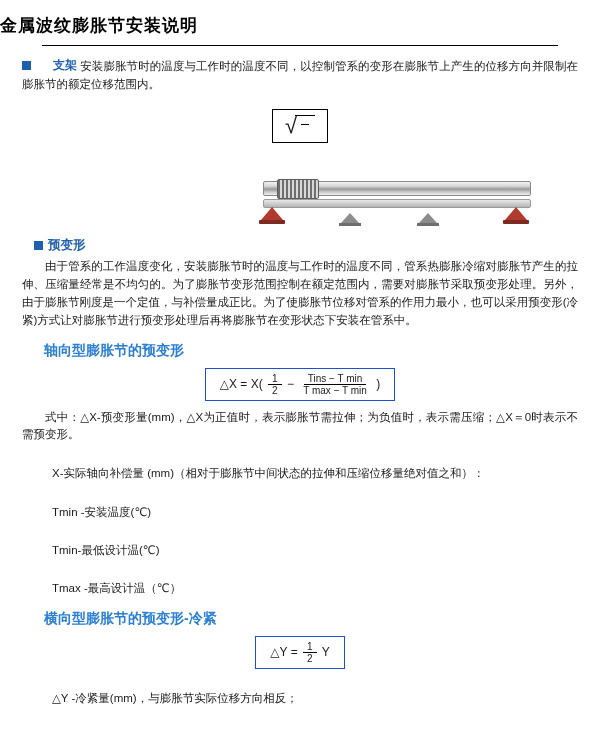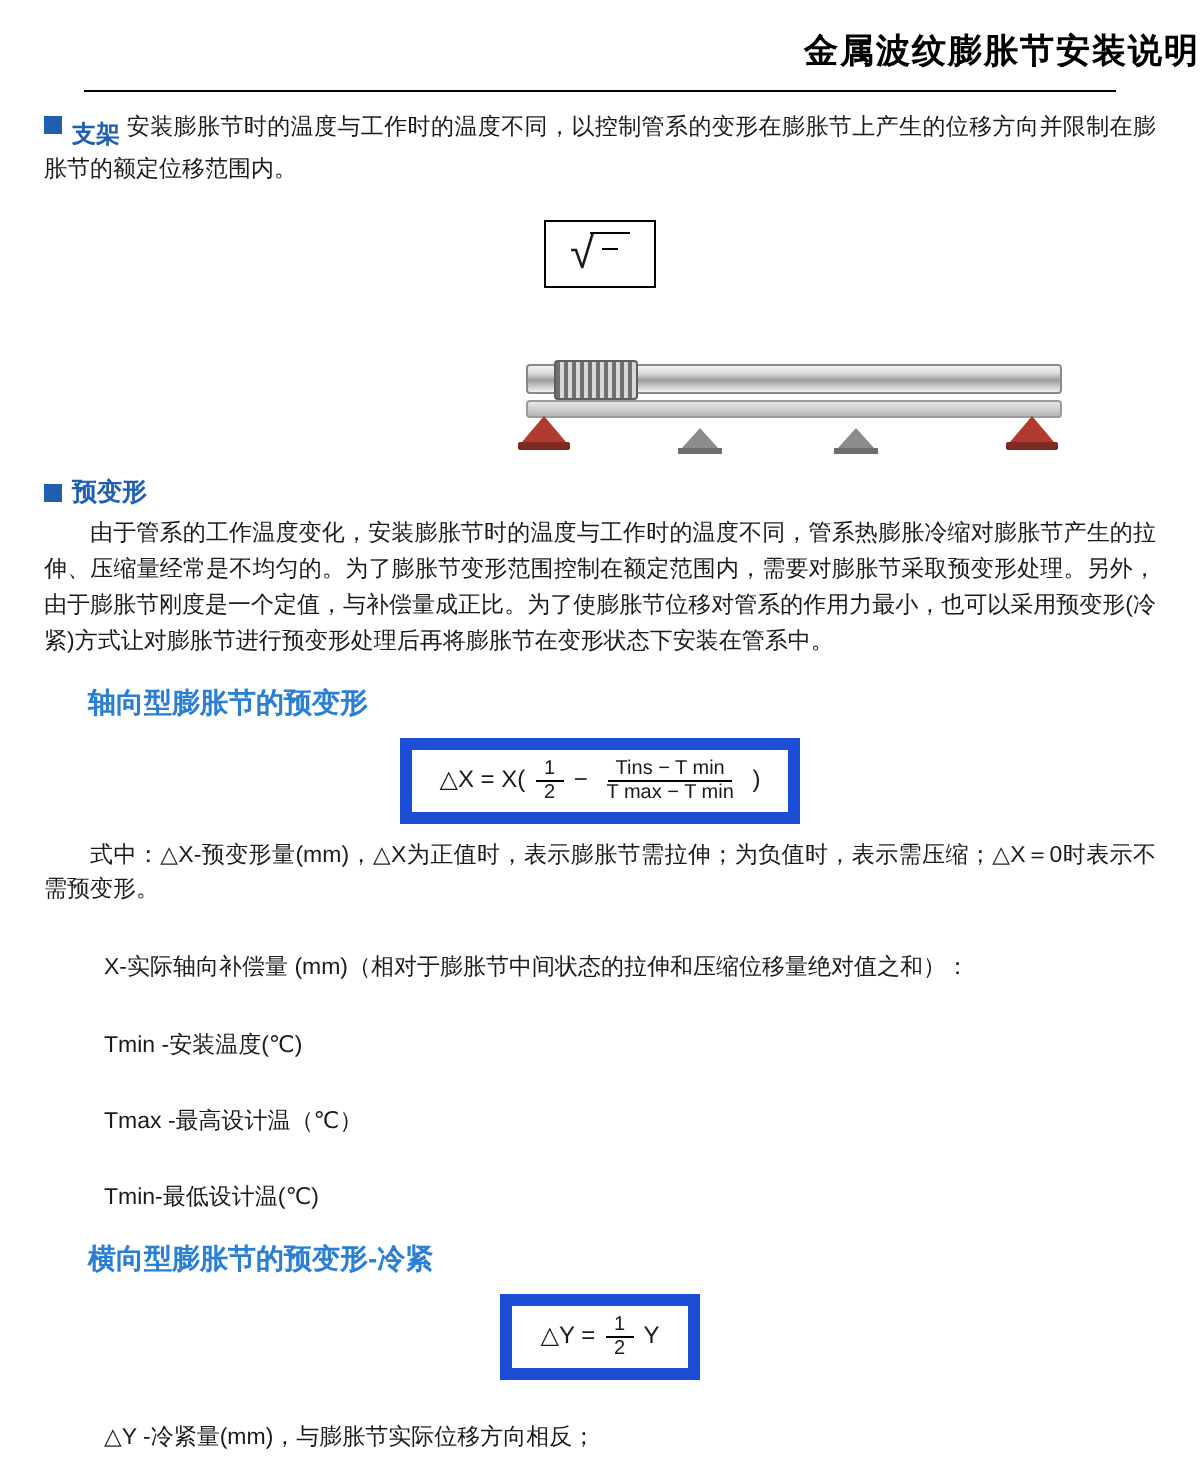--- a/index.html
+++ b/index.html
@@ -5,21 +5,21 @@
   html,body{margin:0;padding:0;}
   body{
     width:600px;height:737px;
     background:#ffffff;
     font-family:"Liberation Sans","DejaVu Sans",sans-serif;
     color:#1a1a1a;
     overflow:hidden;
   }
   .page{position:relative;width:600px;height:737px;padding:0;box-sizing:border-box;}
   .title{
-    text-align:right;
+    text-align:left;
     font-size:17px;
     font-weight:bold;
     letter-spacing:1px;
     margin:14px 0 8px 0;
     color:#000;
   }
   .rule{
     width:86%;
     margin:0 auto 10px auto;
     border-bottom:1px solid #000;
@@ -30,28 +30,28 @@
     line-height:1.55;
     margin:0 0 6px 0;
     text-align:justify;
     text-indent:2em;
   }
   p.noindent{text-indent:0;}
   .sec-head{
     font-size:12.5px;
     font-weight:bold;
     color:#1f5fb0;
-    margin:10px 0 4px 0;
+    margin:10px 0 4px 12px;
     display:flex;align-items:center;gap:5px;
   }
   .blue-sq{
     display:inline-block;width:9px;height:9px;background:#1f5fb0;flex:0 0 auto;
   }
   .inline-head{
-    display:inline-flex;align-items:flex-start;gap:5px;
+    display:inline-flex;align-items:center;gap:22px;
     font-weight:bold;color:#1f5fb0;font-size:12px;
     vertical-align:baseline;
   }
   .sub-head{
     font-size:14px;font-weight:bold;color:#2a7fd4;
     margin:12px 0 6px 22px;
   }
   .list{
     font-size:11.5px;line-height:1.62;margin:2px 0 4px 0;
   }
@@ -124,21 +124,21 @@
   .support .tri{
     width:0;height:0;margin:0 auto;
     border-left:9px solid transparent;border-right:9px solid transparent;
     border-bottom:10px solid #8c8c8c;
   }
   .support .base{width:22px;height:3px;background:#6e6e6e;}
   .eq-center{
     text-align:center;font-size:12px;margin:8px 0 8px 0;
   }
   .eq-box{
-    display:inline-block;border:6px solid #1d4ed8;padding:4px 14px;text-align:center;
+    display:inline-block;border:1px solid #1d4ed8;padding:4px 14px;text-align:center;
   }
   .small-note{font-size:11.5px;line-height:1.6;margin:4px 0 4px 0;}
   .indent1{margin-left:30px;margin-top:20px;}
 </style>
 </head>
 <body>
 
 <div class="page">
 
   <div class="title">金属波纹膨胀节安装说明</div>
@@ -236,22 +236,22 @@
           <span class="num">Tins − T min</span>
           <span class="den">T max − T min</span>
         </span>
         <span>)</span>
       </span>
     </div>
 
     <p class="para">式中：△X-预变形量(mm)，△X为正值时，表示膨胀节需拉伸；为负值时，表示需压缩；△X＝0时表示不需预变形。</p>
     <div class="small-note indent1">X-实际轴向补偿量 (mm)（相对于膨胀节中间状态的拉伸和压缩位移量绝对值之和）：</div>
     <div class="small-note indent1">Tmin -安装温度(℃)</div>
+    <div class="small-note indent1">Tmin-最低设计温(℃)</div>
     <div class="small-note indent1">Tmax -最高设计温（℃）</div>
-    <div class="small-note indent1">Tmin-最低设计温(℃)</div>
 
     <div class="sub-head">横向型膨胀节的预变形-冷紧</div>
 
     <div class="eq-center">
       <span class="eq-box">
         <span>△Y =</span>
         <span class="frac">
           <span class="num">1</span>
           <span class="den">2</span>
         </span>

